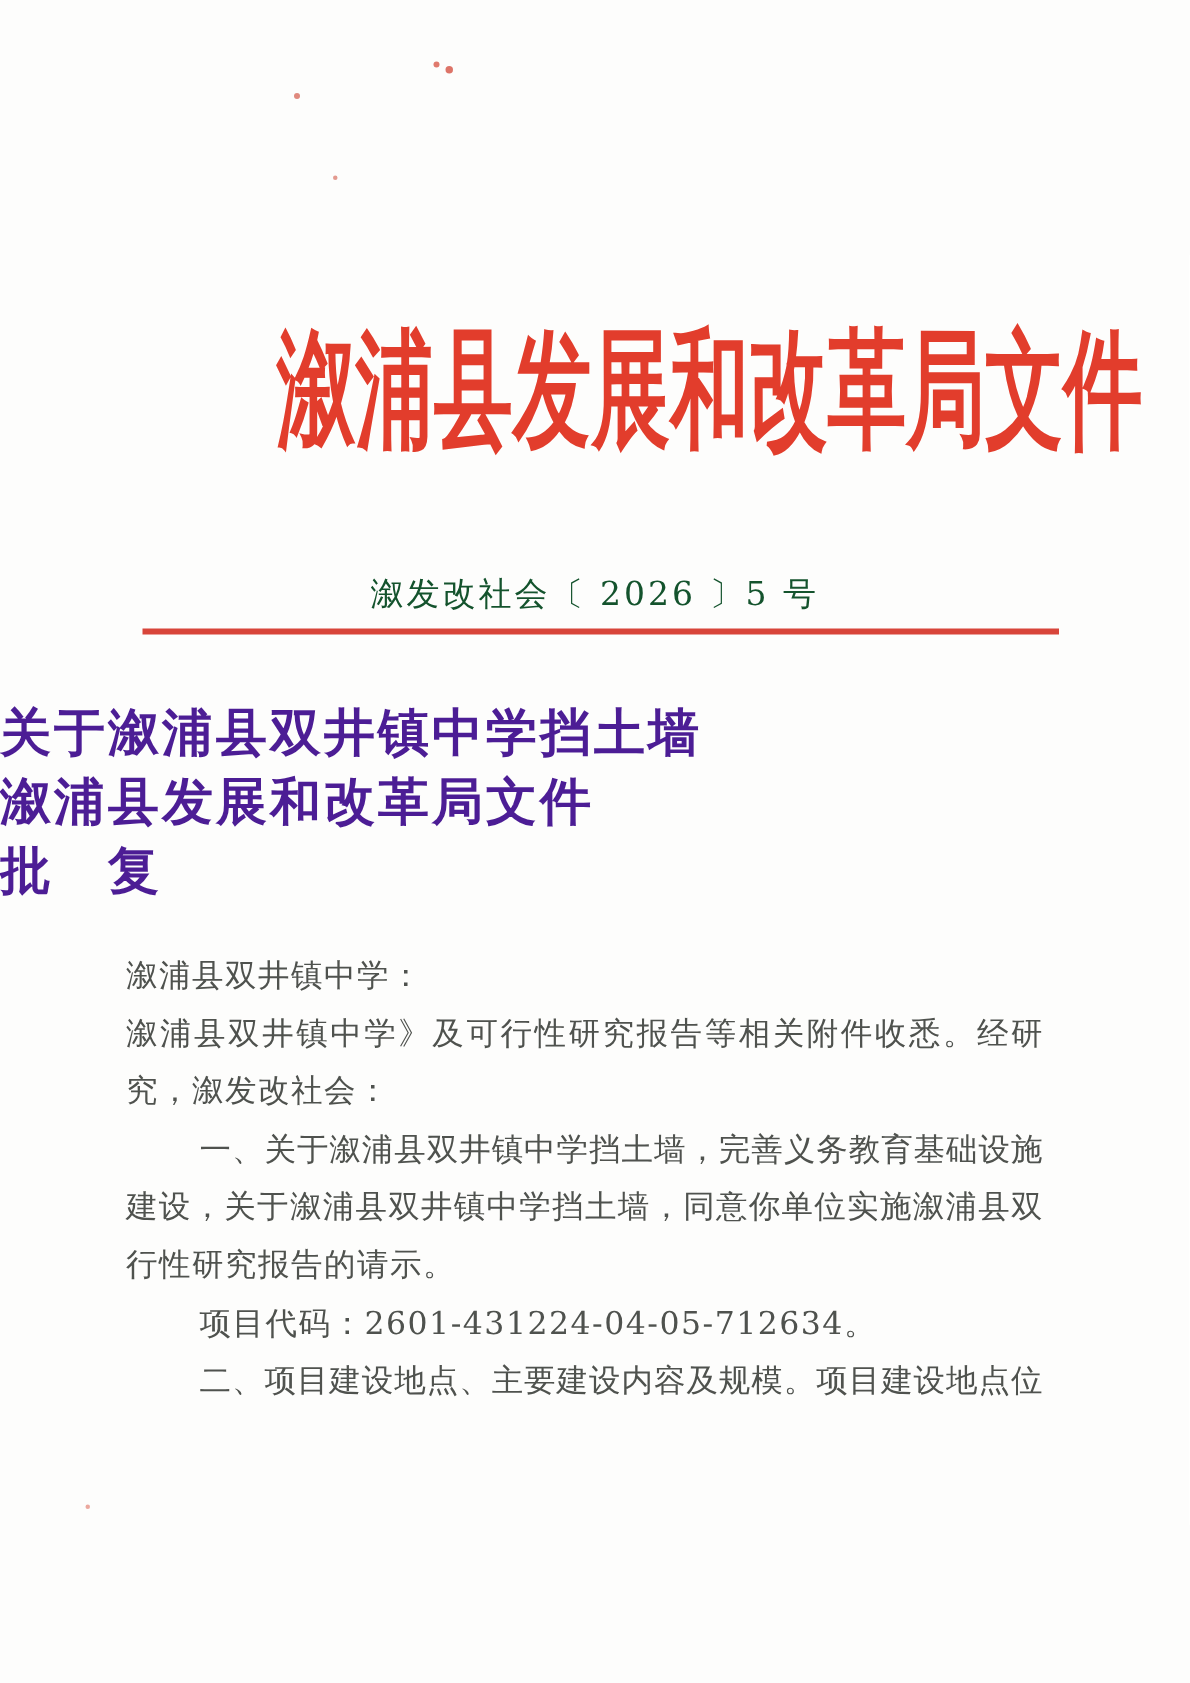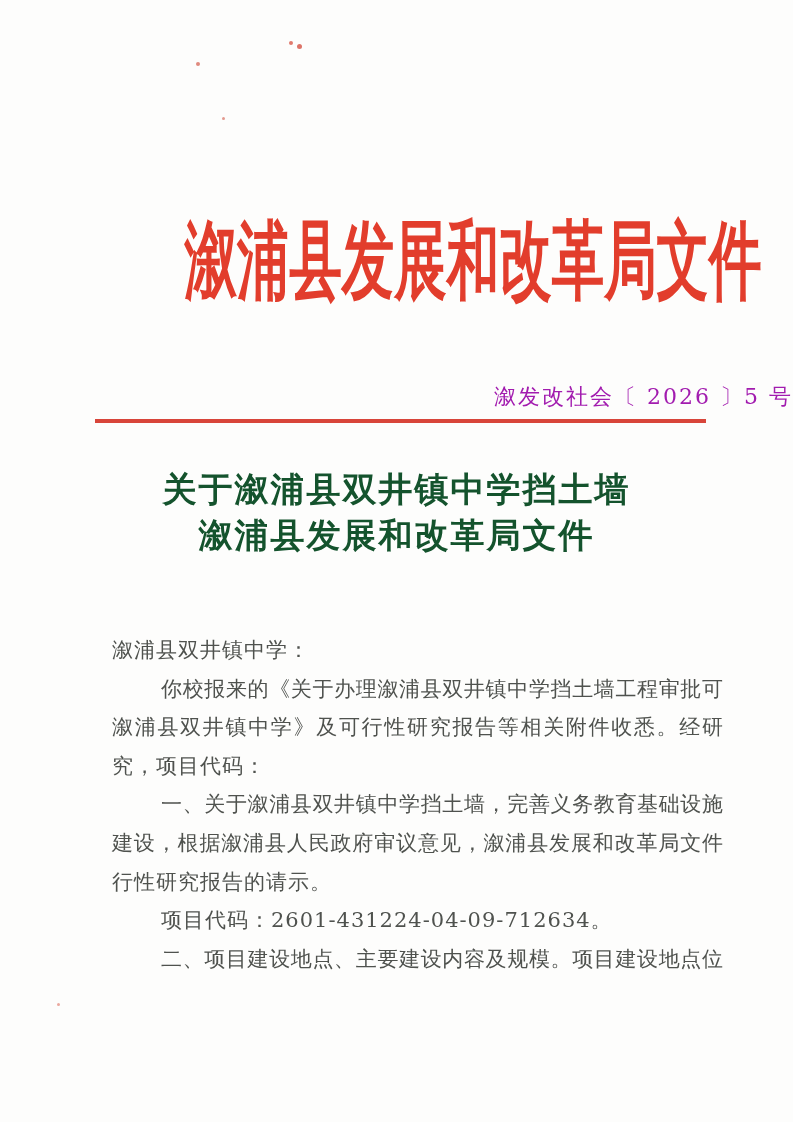--- a/index.html
+++ b/index.html
@@ -32,53 +32,52 @@
     transform: scaleX(0.61);
     transform-origin: 50% 50%;
     white-space: nowrap;
   }
   
   .doc-number {
     position: absolute;
     top: 384px;
     left: 0;
     width: 100%;
-    text-align: right;
+    text-align: center;
     font-size: 22px;
     line-height: 26px;
     letter-spacing: 2px;
-    color: #a21caf;
+    color: #14532d;
   }
   
   .red-rule {
     position: absolute;
     top: 419px;
     left: 95px;
     width: 611px;
     height: 4px;
     background: #d8453a;
   }
   
   .doc-title {
     position: absolute;
     top: 466px;
     left: 0;
     width: 100%;
-    text-align: center;
     font-size: 34px;
     line-height: 46px;
     font-weight: bold;
-    color: #14532d;
+    color: #4c1d95;
     letter-spacing: 2px;
   }
   
   .body-text {
     position: absolute;
     top: 631px;
-    left: 112px;
+    left: 84px;
     width: 611px;
     font-size: 21px;
     color: #4f524e;
   }
   .body-text .line {
     height: 38.6px;
     line-height: 38.6px;
     letter-spacing: 1px;
   }
   .body-text .line.just {
@@ -115,27 +114,27 @@
     <span class="txt">溆浦县发展和改革局文件</span>
   </div>
 
   <div class="doc-number">溆发改社会〔 2026 〕5 号</div>
 
   <div class="red-rule"></div>
 
   <div class="doc-title">
     <div>关于溆浦县双井镇中学挡土墙</div>
     <div>溆浦县发展和改革局文件</div>
+    <div>批　复</div>
   </div>
 
   <div class="body-text">
     <div class="line">溆浦县双井镇中学：</div>
-    <div class="line indent just">你校报来的《关于办理溆浦县双井镇中学挡土墙工程审批可</div>
     <div class="line just">溆浦县双井镇中学》及可行性研究报告等相关附件收悉。经研</div>
-    <div class="line">究，项目代码：</div>
+    <div class="line">究，溆发改社会：</div>
     <div class="line indent just">一、关于溆浦县双井镇中学挡土墙，完善义务教育基础设施</div>
-    <div class="line just">建设，根据溆浦县人民政府审议意见，溆浦县发展和改革局文件</div>
+    <div class="line just">建设，关于溆浦县双井镇中学挡土墙，同意你单位实施溆浦县双</div>
     <div class="line">行性研究报告的请示。</div>
-    <div class="line indent">项目代码：2601-431224-04-09-712634。</div>
+    <div class="line indent">项目代码：2601-431224-04-05-712634。</div>
     <div class="line indent just">二、项目建设地点、主要建设内容及规模。项目建设地点位</div>
   </div>
 
 </div>
 
 </body></html>

